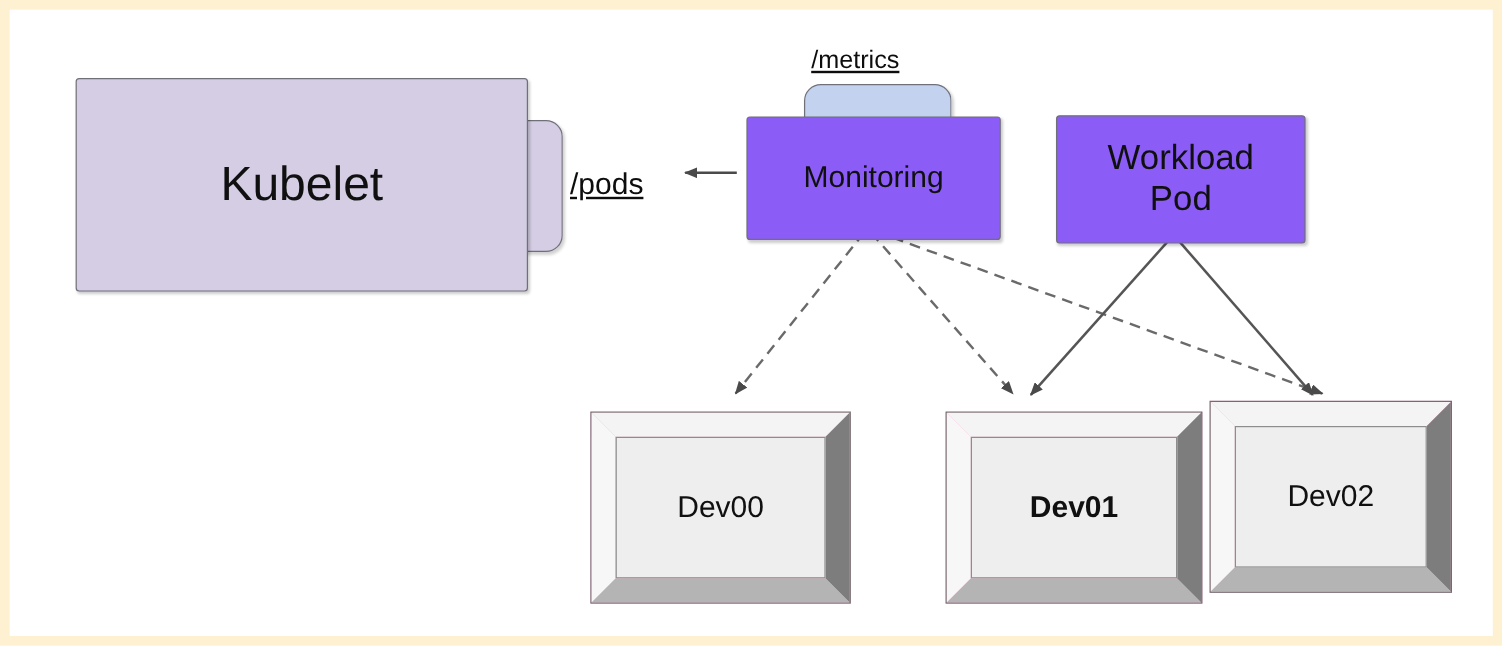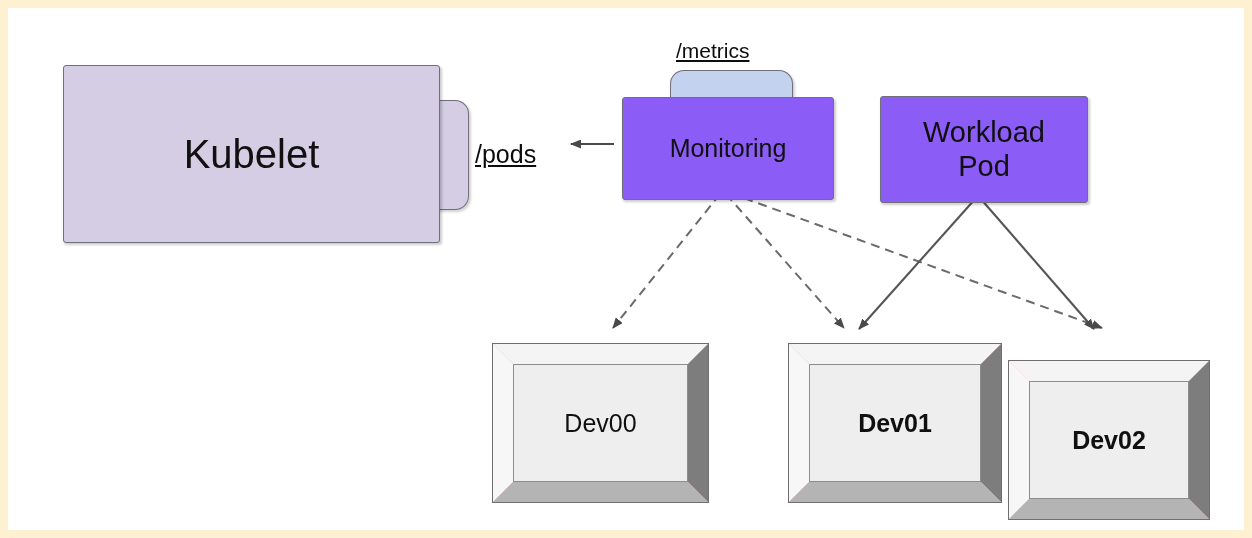--- a/index.html
+++ b/index.html
@@ -197,21 +197,21 @@
   <div class="device" style="left:780px; top:335px; width:212px; height:158px;font-weight:bold;">
     <div class="bev bev-top" style="width:172px;"></div>
     <div class="bev bev-left" style="height:118px;"></div>
     <div class="bev bev-right" style="height:118px;"></div>
     <div class="bev bev-bottom" style="width:172px;"></div>
     <div class="face">
       <span>Dev01</span>
     </div>
   </div>
 
-  <div class="device" style="left:1000px; top:352px; width:200px; height:158px;font-weight:bold;">
+  <div class="device" style="left:1000px; top:326px; width:200px; height:158px;">
     <div class="bev bev-top" style="width:160px;"></div>
     <div class="bev bev-left" style="height:118px;"></div>
     <div class="bev bev-right" style="height:118px;"></div>
     <div class="bev bev-bottom" style="width:160px;"></div>
     <div class="face">
       <span>Dev02</span>
     </div>
   </div>
 
 </div>

